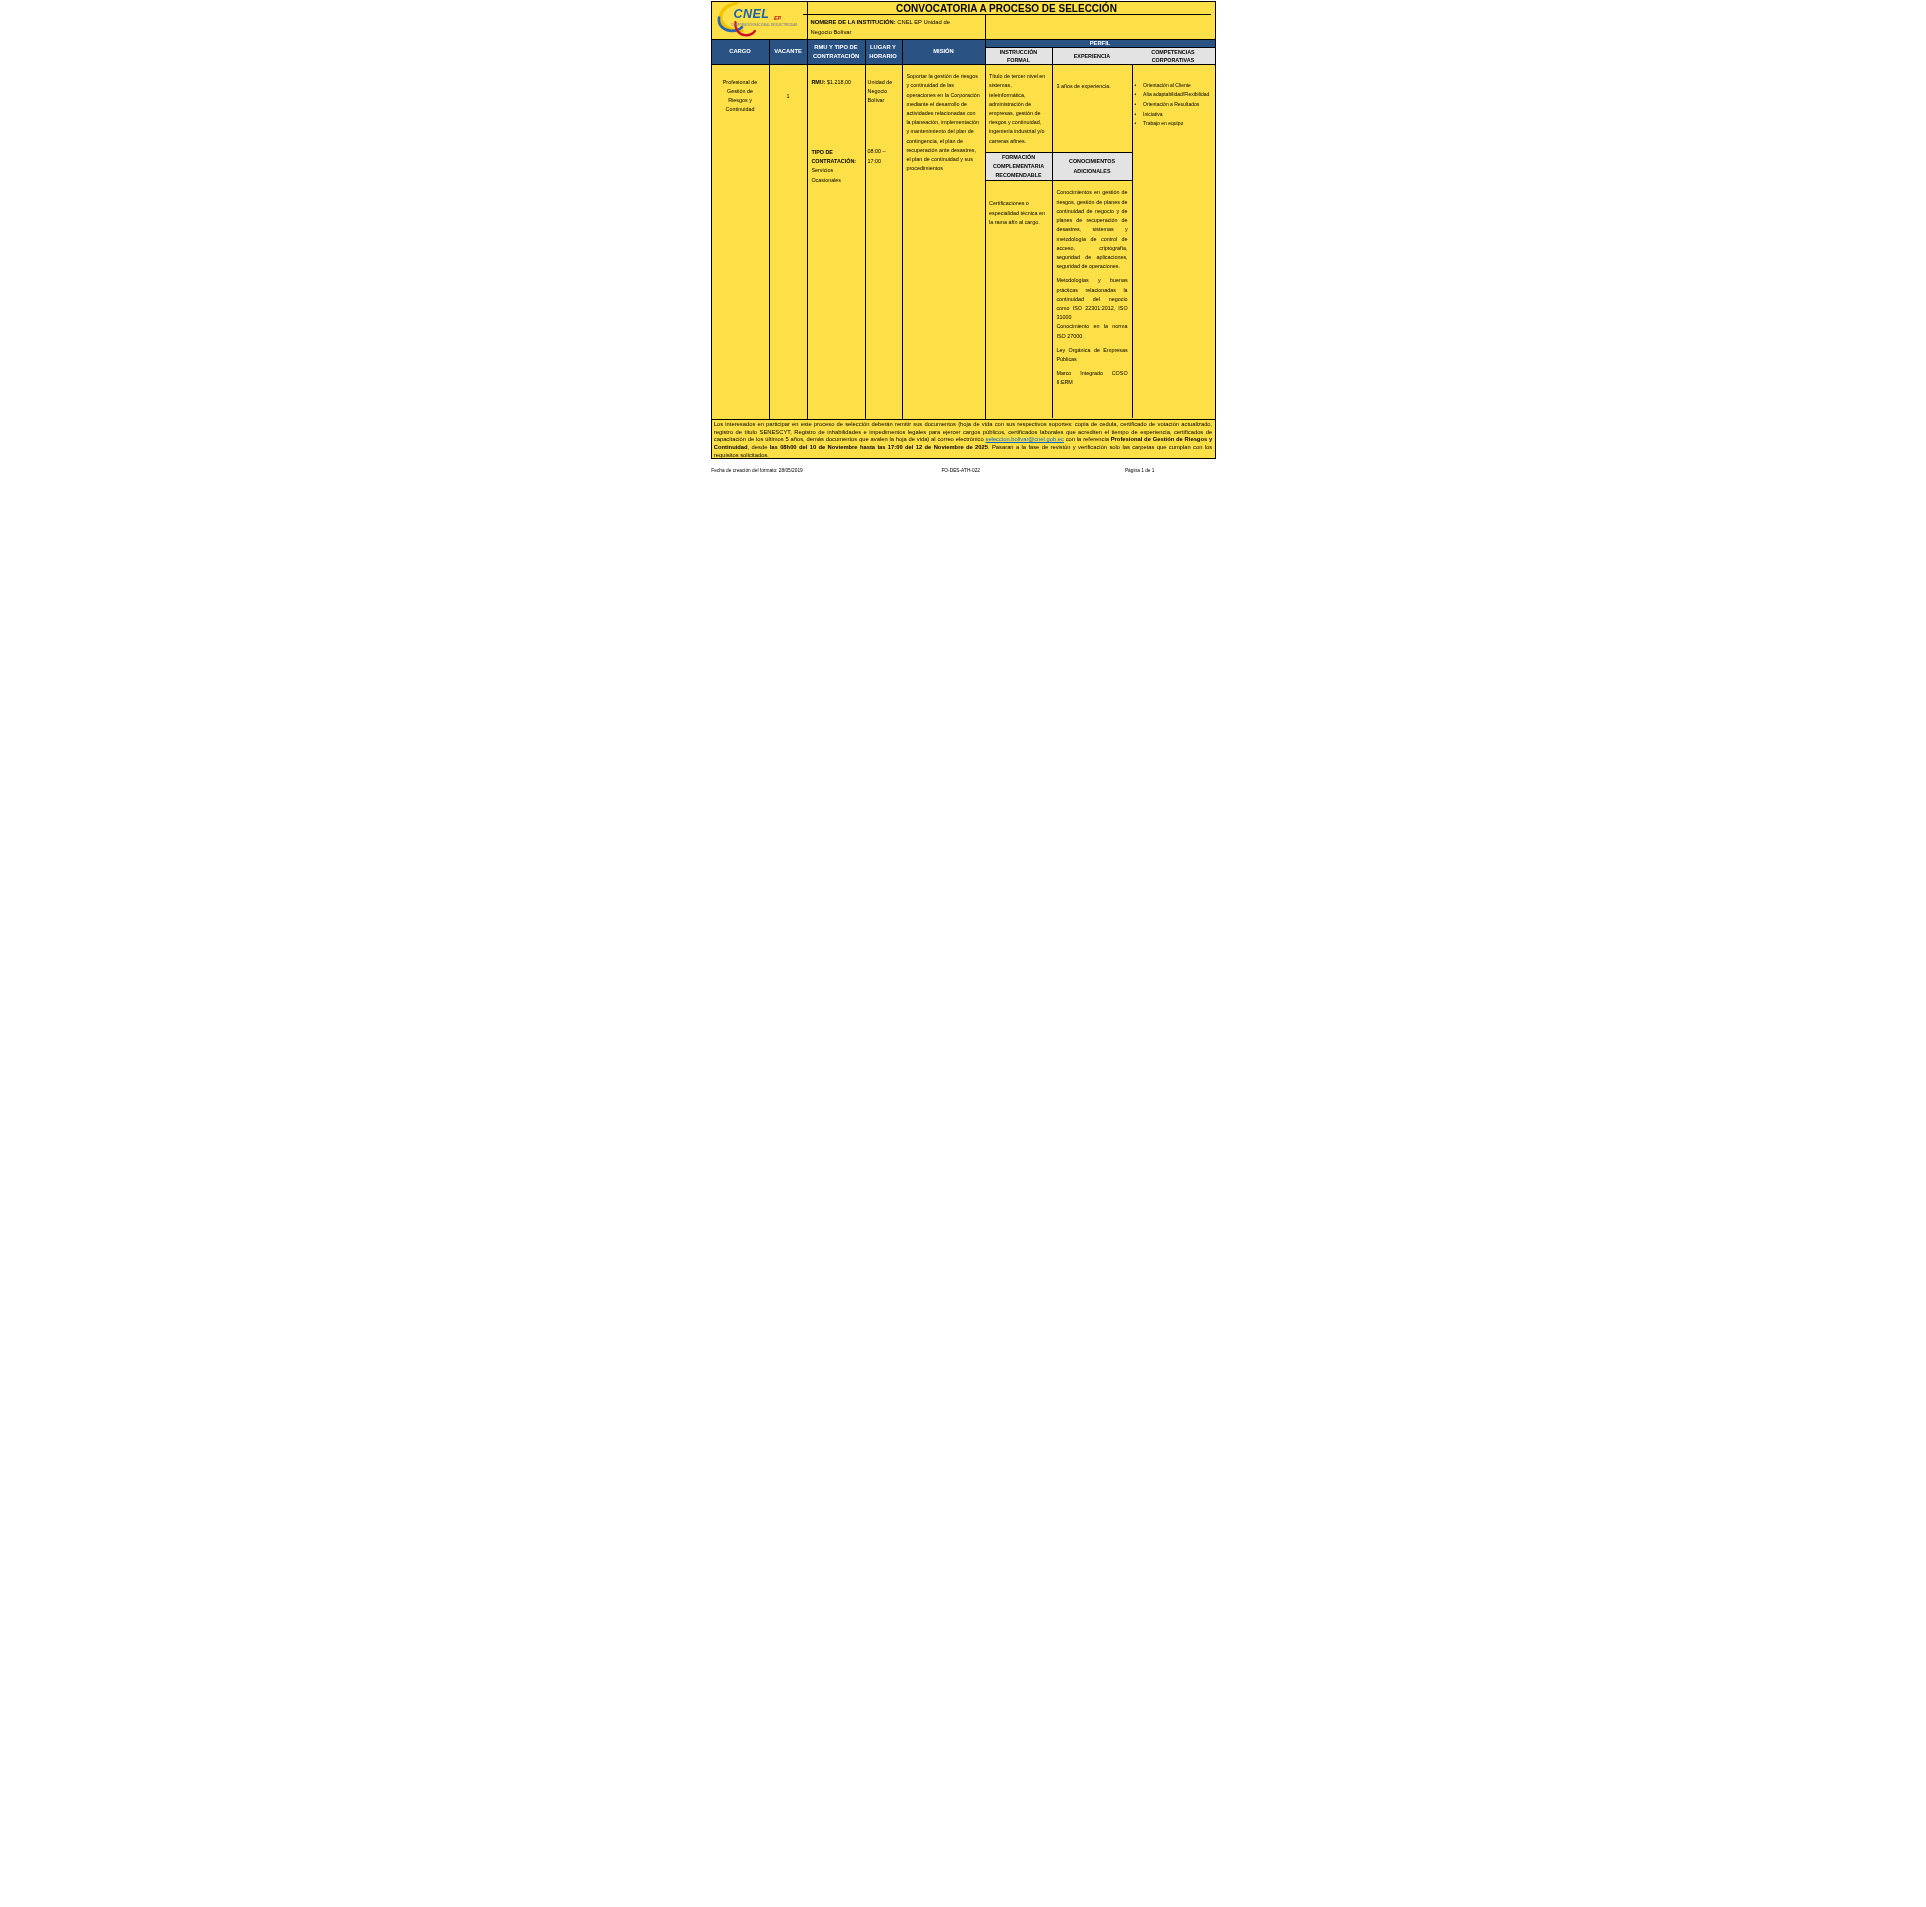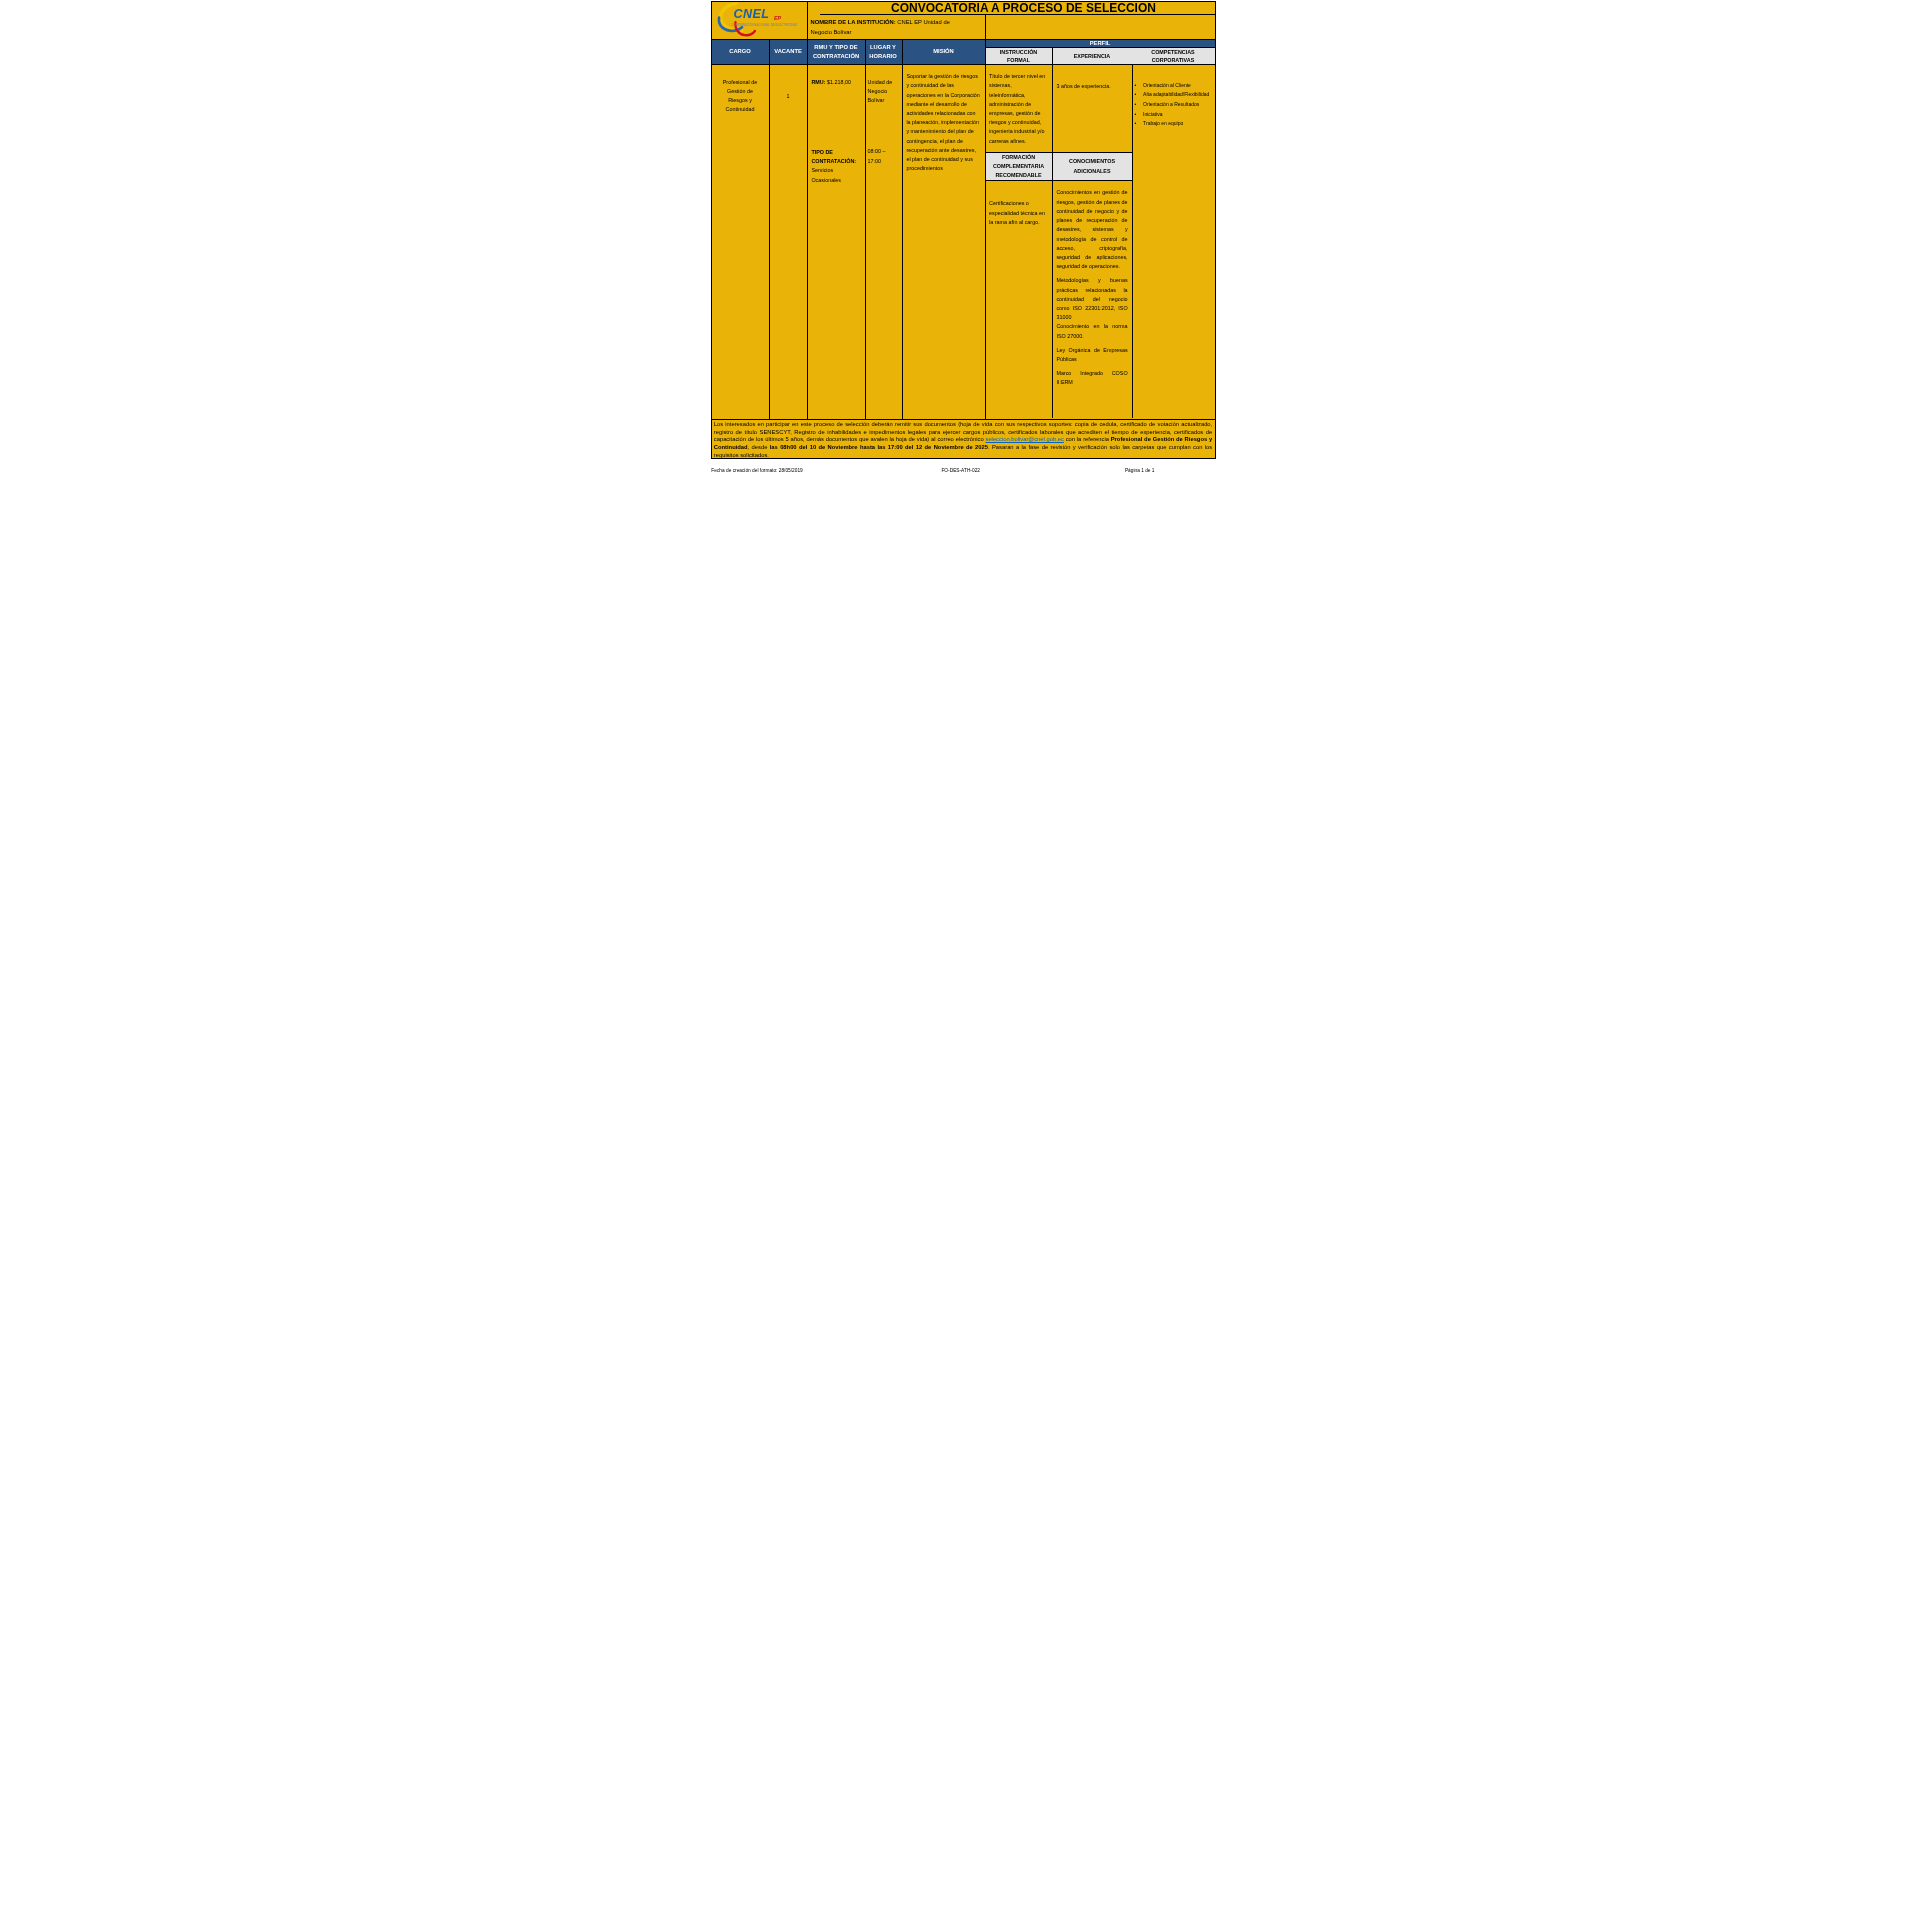--- a/index.html
+++ b/index.html
@@ -4,31 +4,31 @@
 <style>
   * { margin:0; padding:0; box-sizing:border-box; }
   html,body { background:#fff; }
   body {
     width:505px; min-height:478px; margin:0 auto;
     font-family:"Liberation Sans","DejaVu Sans",sans-serif;
     color:#000; position:relative;
   }
   #table {
     position:relative; width:505px; height:458px;
-    margin:0.8px auto 0; border:1.2px solid #000; background:#eab308;
+    margin:0.8px auto 0; border:1.2px solid #000; background:#fde047;
   }
   .cell { position:absolute; overflow:hidden; }
   .br  { border-right:0.4px solid #000; }
   .bb  { border-bottom:0.4px solid #000; }
   .bb2 { border-bottom:0.8px solid #000; }
 
   
-  .title-cell { left:108px; top:0; width:408px; height:13.5px;
+  .title-cell { left:91px; top:0; width:408px; height:13.5px;
     display:flex; align-items:center; justify-content:center;
-    font-size:12px; font-weight:bold; }
+    font-size:10px; font-weight:bold; }
   .logo-cell { left:0; top:0; width:96px; height:37px; }
   .nombre-cell { left:96px; top:13.5px; width:178px; height:24px;
     padding:1.9px 0 0 3.1px; font-size:5.8px; line-height:10px; }
   .empty-top-cell { left:274px; top:13.5px; width:229px; height:24px; }
 
   
   .band3 { left:0; top:37px; width:503px; height:26px;
     background:#2A5384; border-top:0.8px solid #000; border-bottom:0.8px solid #000; }
   .hcell { position:absolute; display:flex; align-items:center; justify-content:center;
     text-align:center; color:#fff; font-weight:bold; font-size:5.8px; line-height:9.2px; }

